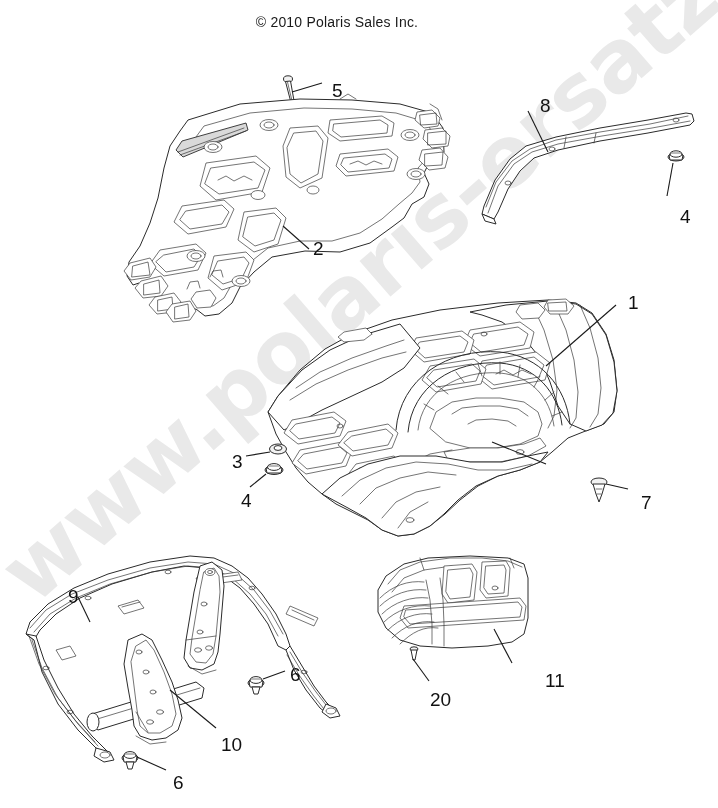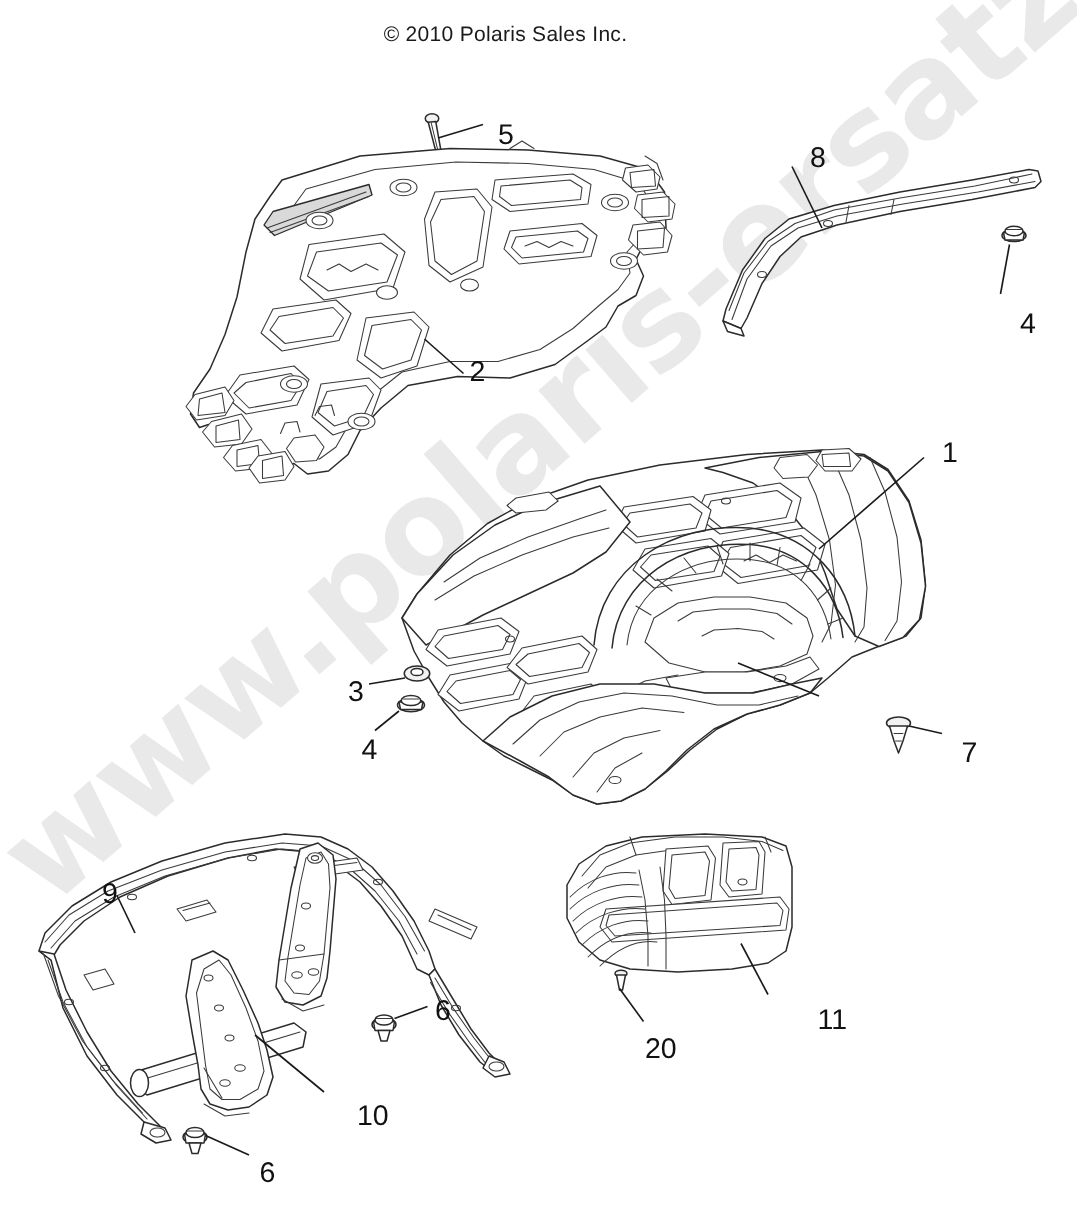--- a/index.html
+++ b/index.html
@@ -445,17 +445,17 @@
   <div class="callout" style="left:313px; top:239px;">2</div>
   <div class="callout" style="left:232px; top:452px;">3</div>
   <div class="callout" style="left:241px; top:491px;">4</div>
   <div class="callout" style="left:680px; top:207px;">4</div>
   <div class="callout" style="left:332px; top:81px;">5</div>
   <div class="callout" style="left:290px; top:665px;">6</div>
   <div class="callout" style="left:173px; top:773px;">6</div>
   <div class="callout" style="left:641px; top:493px;">7</div>
   <div class="callout" style="left:540px; top:96px;">8</div>
   <div class="callout" style="left:68px; top:587px;">9</div>
-  <div class="callout" style="left:221px; top:735px;margin-left:17px;">10</div>
+  <div class="callout" style="left:221px; top:735px;">10</div>
   <div class="callout" style="left:513px; top:671px;margin-left:32px;">11</div>
   <div class="callout" style="left:430px; top:690px;">20</div>
 
 </div>
 
 </body></html>

